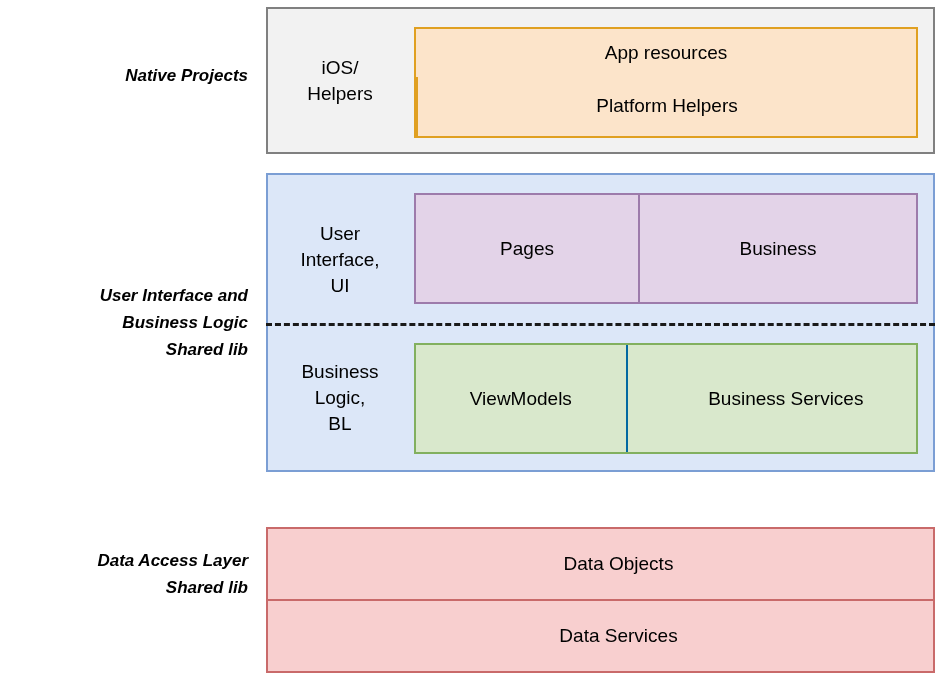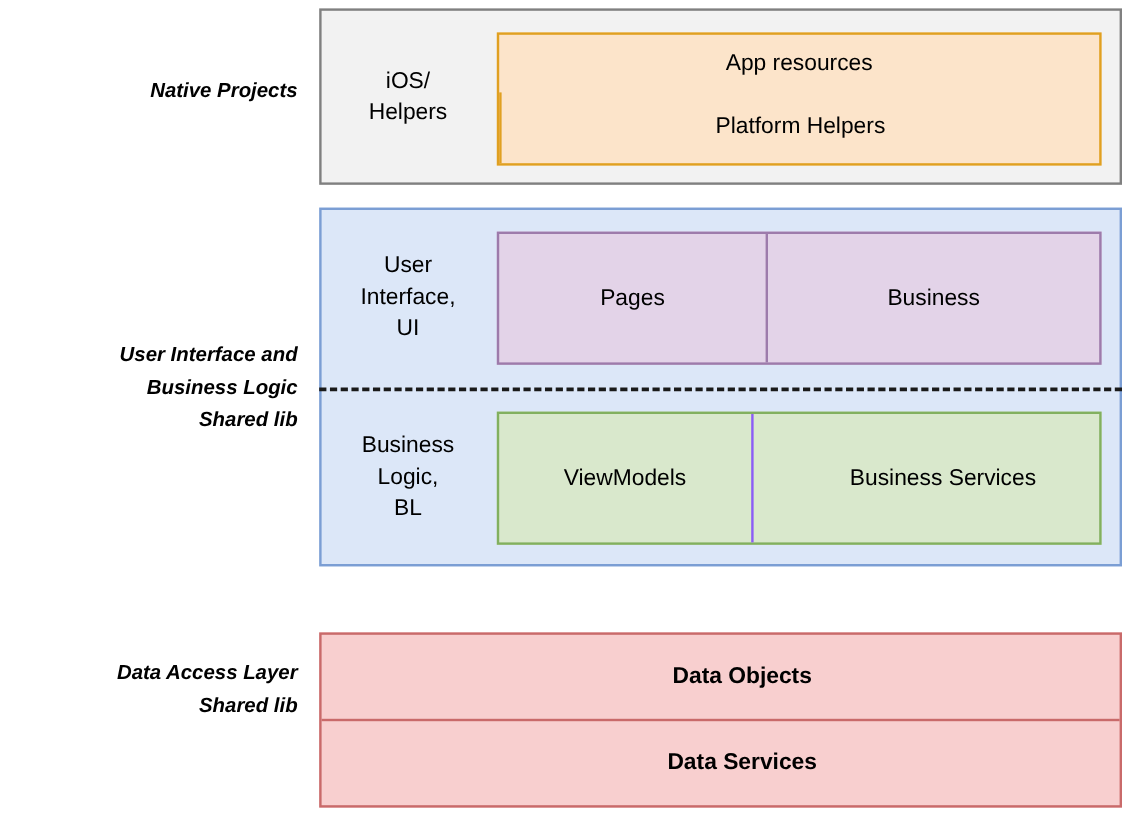--- a/index.html
+++ b/index.html
@@ -121,21 +121,21 @@
   
   .group-green {
     left: 414px;
     top: 343px;
     width: 504px;
     height: 111px;
     border: 2px solid #82b05f;
     background: #d9e8cc;
   }
   .group-green .box-cell + .box-cell {
-    border-left: 2px solid #8b5cf6;
+    border-left: 2px solid #0369a1;
     padding-left: 28px;
   }
   .group-green .cell-a { flex: 223 1 0; }
   .group-green .cell-b { flex: 277 1 0; }
 
   
   .dashed-divider {
     position: absolute;
     left: 266px;
     top: 323px;
@@ -157,21 +157,21 @@
     border: 2px solid #c96a6a;
     background: #f8cfcf;
   }
   .group-pink .pink-cell {
     flex: 1 1 0;
     display: flex;
     align-items: center;
     justify-content: center;
     text-align: center;
     font-size: 19px;
-    font-weight: bold;
+    font-weight: normal;
     color: #000000;
     box-sizing: border-box;
     padding-left: 36px;
   }
   .group-pink .pink-cell + .pink-cell {
     border-top: 2px solid #c96a6a;
   }
 
   
   .label-native   { top: 62px; }
@@ -193,21 +193,21 @@
   <div class="box-group group-orange">
     <div class="box-cell cell-a">App resources</div>
     <div class="box-cell cell-b">Platform Helpers</div>
   </div>
 
   <div class="row-label label-shared">User Interface and
 Business Logic
 Shared lib</div>
 
   <div class="container container-shared">
-    <div class="tier-caption" style="left:0px; top:0px; width:144px; height:146px;">User
+    <div class="tier-caption" style="left:0px; top:12px; width:144px; height:146px;">User
 Interface,
 UI</div>
     <div class="tier-caption" style="left:0px; top:150px; width:144px; height:145px;">Business
 Logic,
 BL</div>
   </div>
 
   <div class="box-group group-purple">
     <div class="box-cell cell-a">Pages</div>
     <div class="box-cell cell-b">Business</div>

